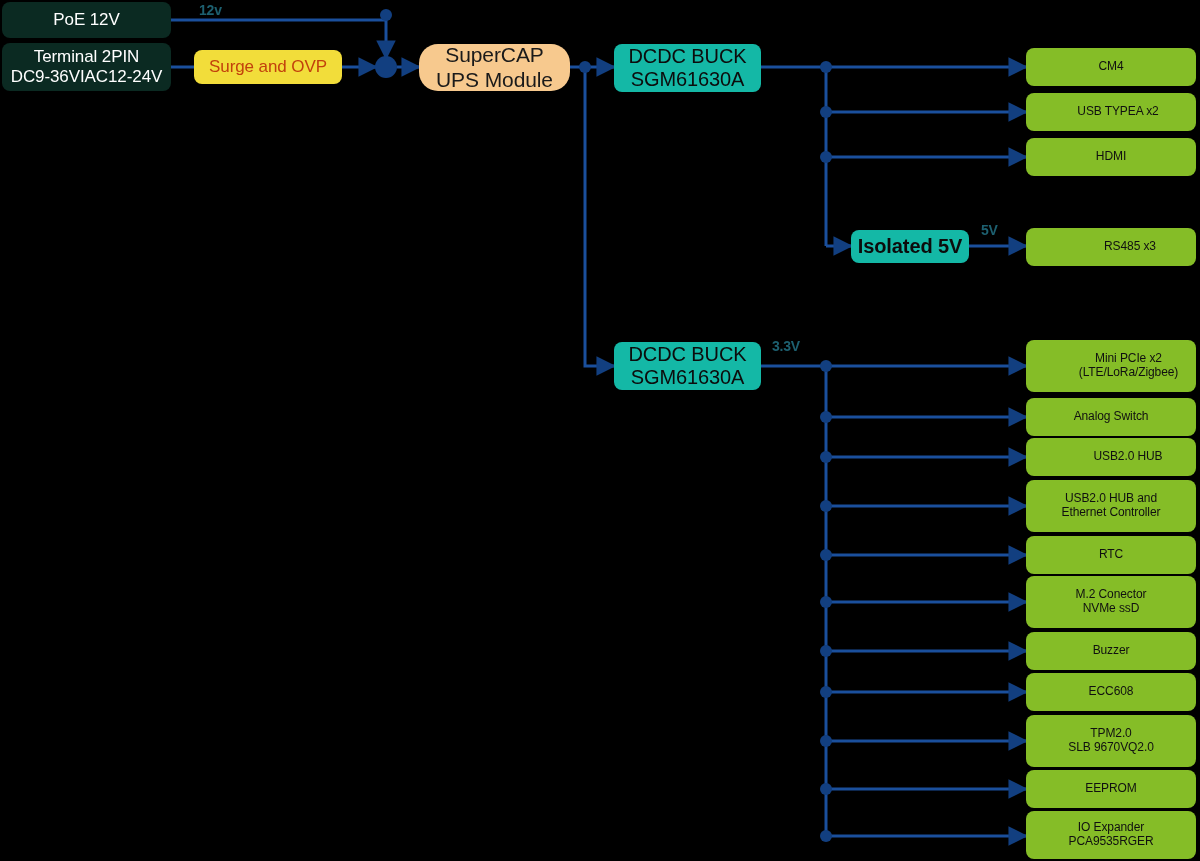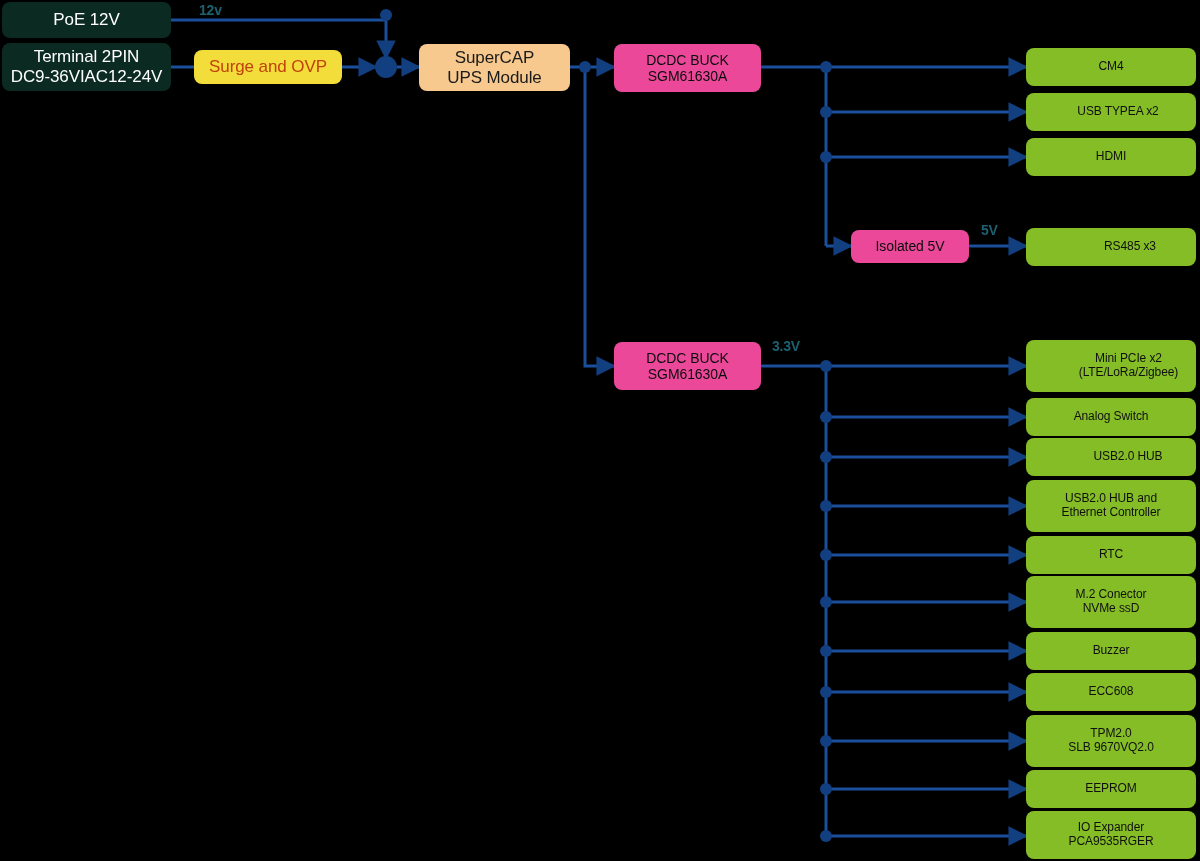--- a/index.html
+++ b/index.html
@@ -37,26 +37,27 @@
     font-size: 17px;
   }
   .n-surge {
     background: #f2dd3a;
     color: #c2410c;
     font-size: 17px;
   }
   .n-ups {
     background: #f7c98e;
     color: #1a1a1a;
-    font-size: 17px;
+    font-size: 21px;
+    border-radius: 19px;
   }
   .n-conv {
-    background: #ec4899;
+    background: #14b8a6;
     color: #0c0c0c;
-    font-size: 14px;
+    font-size: 20px;
   }
   .n-load {
     background: #85bd27;
     color: #101010;
     font-size: 12px;
   }
   .wire-layer {
     position: absolute;
     left: 0;
     top: 0;
@@ -147,21 +148,21 @@
 
   <div id="nodes-layer">
       <div class="node n-source" style="left: 2px; top: 2px; width: 169px; height: 36px;">PoE 12V</div>
       <div class="node n-source" style="left: 2px; top: 43px; width: 169px; height: 48px;">Terminal 2PIN
 DC9-36VIAC12-24V</div>
       <div class="node n-surge" style="left: 194px; top: 50px; width: 148px; height: 34px;">Surge and OVP</div>
       <div class="node n-ups" style="left: 419px; top: 44px; width: 151px; height: 47px;">SuperCAP
 UPS Module</div>
       <div class="node n-conv" style="left: 614px; top: 44px; width: 147px; height: 48px;">DCDC BUCK
 SGM61630A</div>
-      <div class="node n-conv" style="left: 851px; top: 230px; width: 118px; height: 33px;">Isolated 5V</div>
+      <div class="node n-conv" style="left: 851px; top: 230px; width: 118px; height: 33px; font-weight: bold;">Isolated 5V</div>
       <div class="node n-conv" style="left: 614px; top: 342px; width: 147px; height: 48px;">DCDC BUCK
 SGM61630A</div>
       <div class="node n-load" style="left: 1026px; top: 48px; width: 170px; height: 38px;">CM4</div>
       <div class="node n-load" style="left: 1026px; top: 93px; width: 170px; height: 38px; padding-left: 20px;">USB TYPEA x2</div>
       <div class="node n-load" style="left: 1026px; top: 138px; width: 170px; height: 38px;">HDMI</div>
       <div class="node n-load" style="left: 1026px; top: 228px; width: 170px; height: 38px; padding-left: 44px;">RS485 x3</div>
       <div class="node n-load" style="left: 1026px; top: 340px; width: 170px; height: 52px; padding-left: 41px;">Mini PCIe x2
 (LTE/LoRa/Zigbee)</div>
       <div class="node n-load" style="left: 1026px; top: 398px; width: 170px; height: 38px;">Analog Switch</div>
       <div class="node n-load" style="left: 1026px; top: 438px; width: 170px; height: 38px; padding-left: 40px;">USB2.0 HUB</div>

